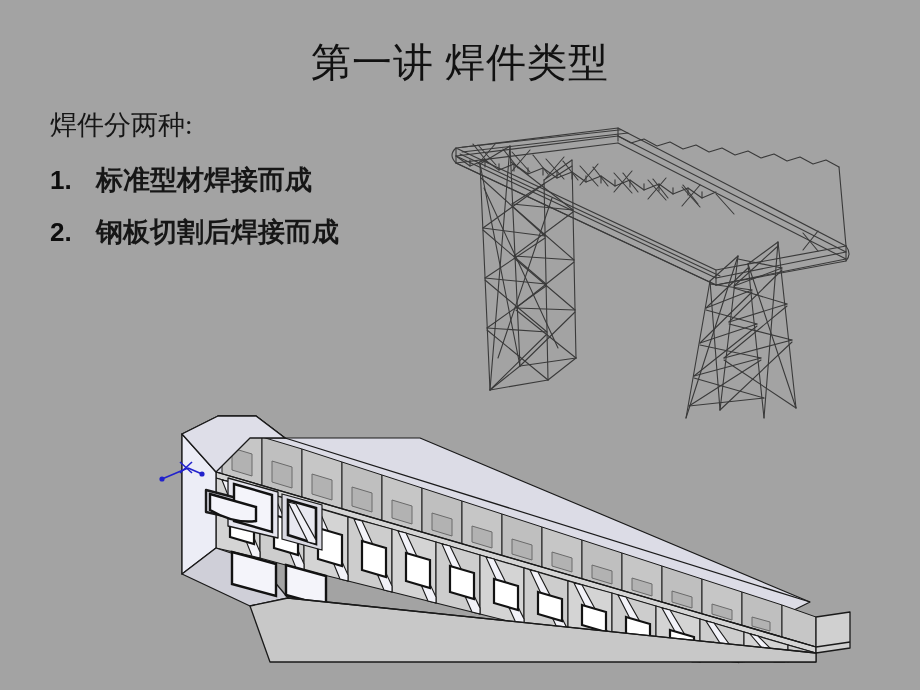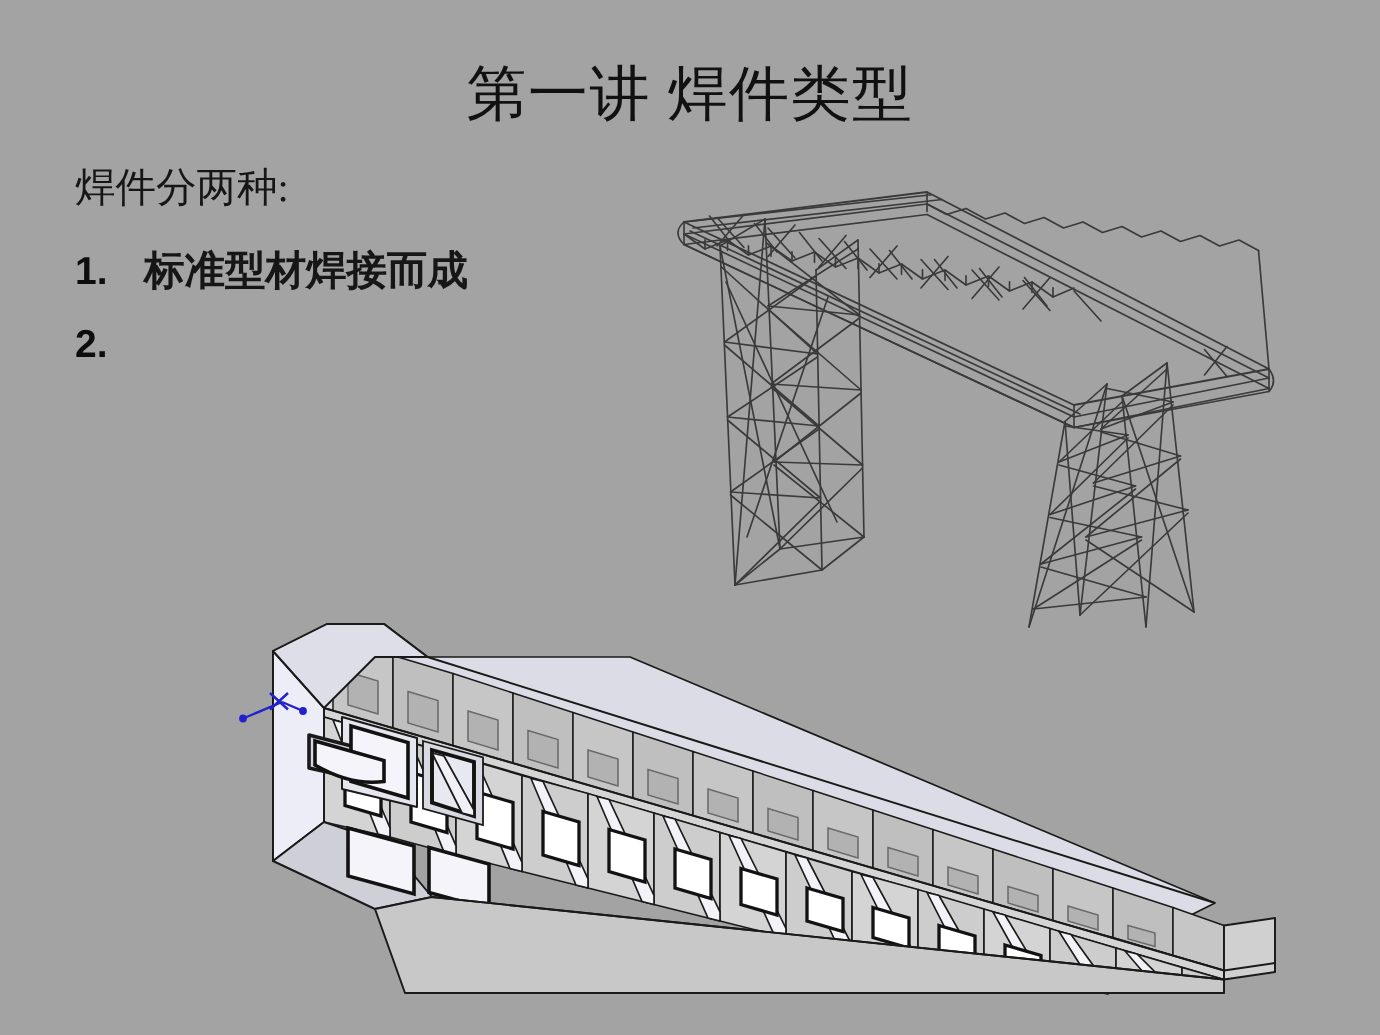--- a/index.html
+++ b/index.html
@@ -95,20 +95,21 @@
 
     <div class="body-line" id="intro-line">焊件分两种:</div>
 
     <div class="list-item">
       <span class="list-num">1.</span>
       <span class="list-text">标准型材焊接而成</span>
     </div>
 
     <div class="list-item">
       <span class="list-num">2.</span>
+      <span class="list-text">钢板切割后焊接而成</span>
     </div>
 
   </div>
 
   <div id="fig-truss">
     <svg viewBox="0 0 400 310" width="400" height="310">
       <g fill="none" stroke="#3a3a3a" stroke-width="1.1" stroke-linejoin="round" stroke-linecap="round">
 
         <path d="M 8 30 L 170 10 L 398 128 L 268 152 Z" stroke-width="1.2"></path>
 

